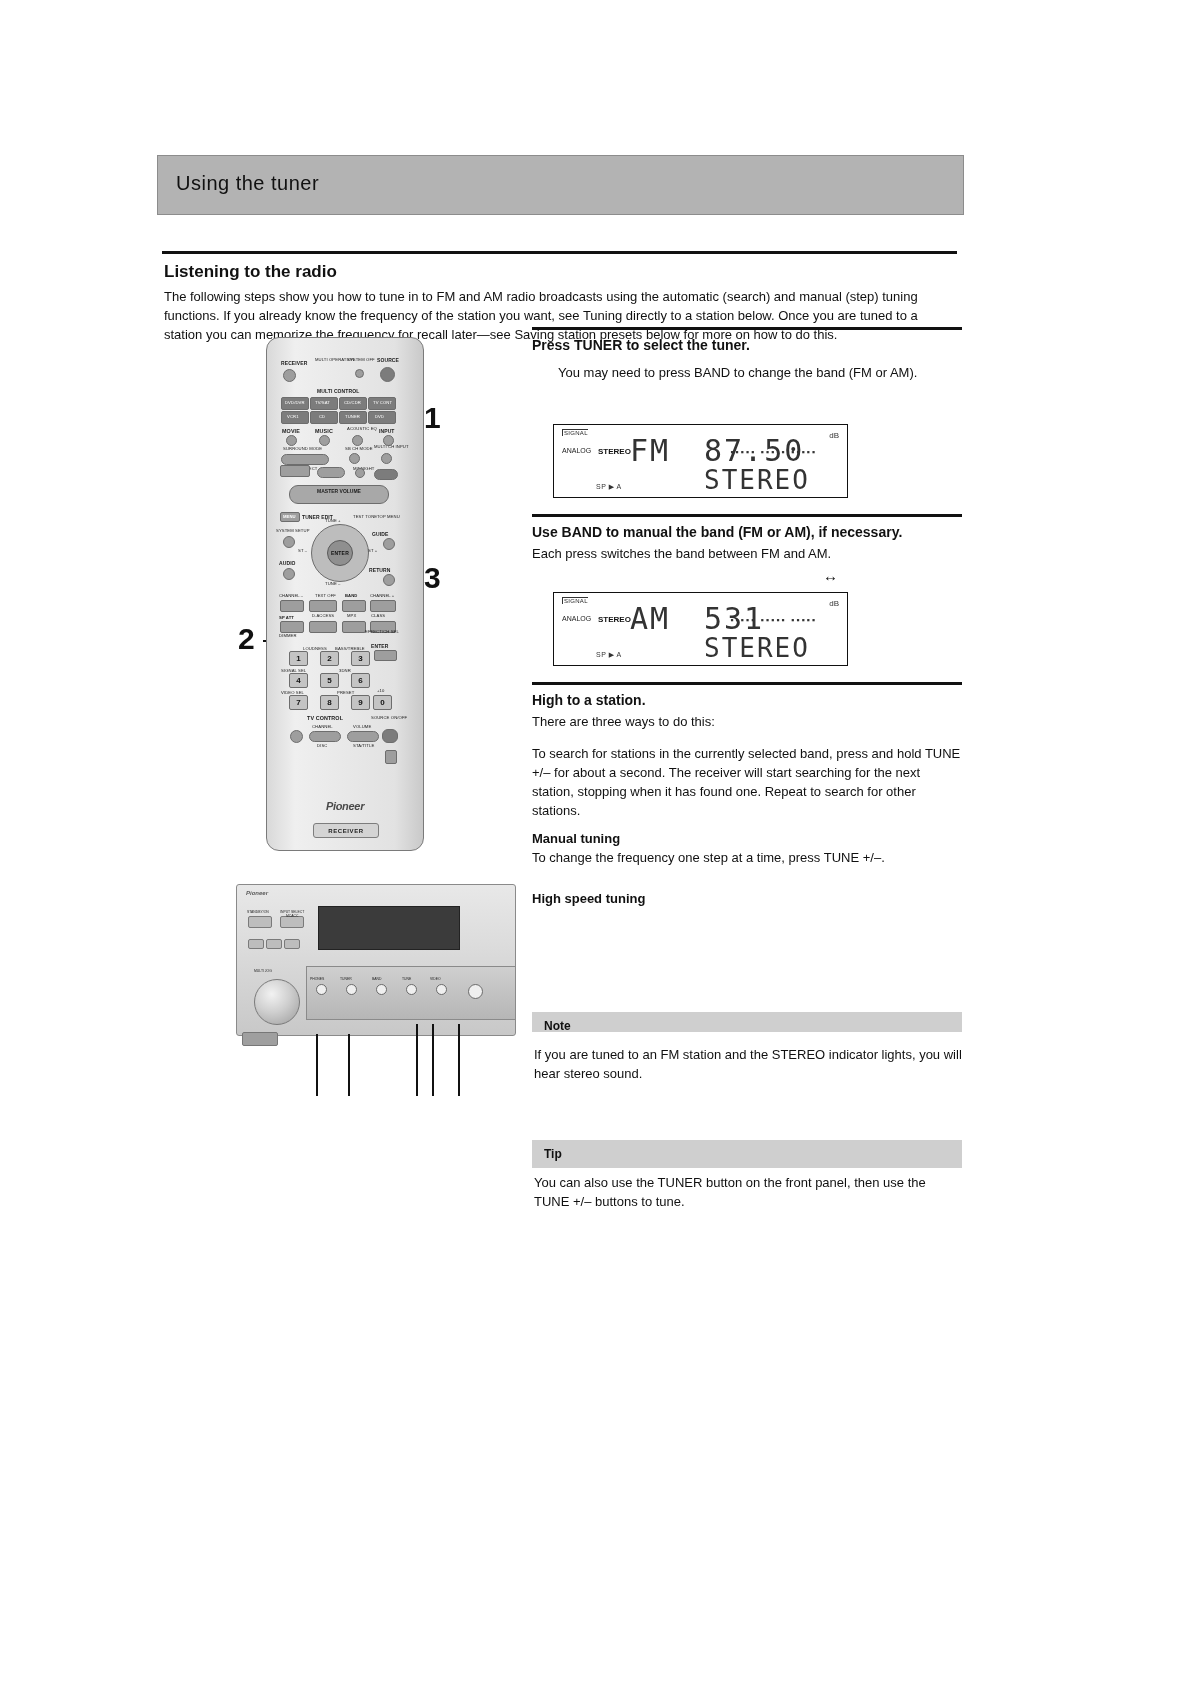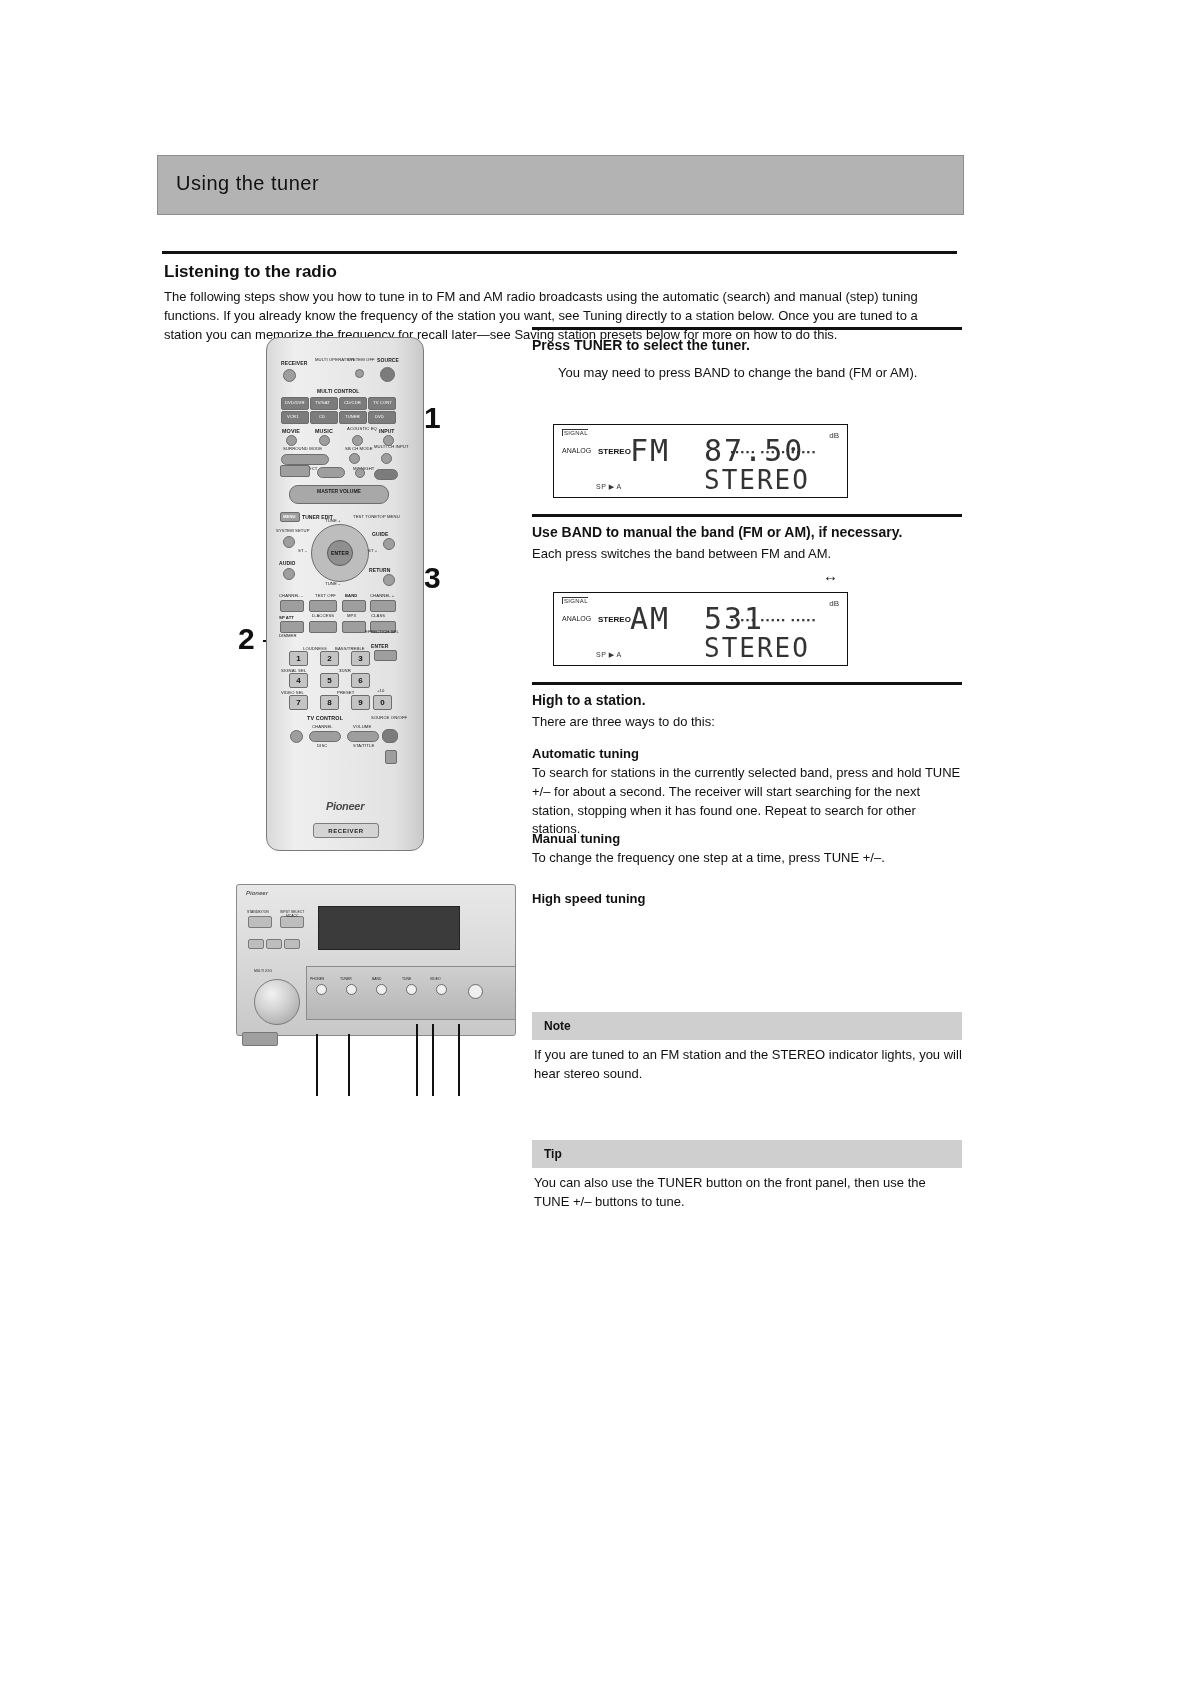--- a/index.html
+++ b/index.html
@@ -410,32 +410,31 @@
     <div class="fl-db">dB</div>
     <div class="fl-spa">SP ▶ A</div>
   </div>
 </div>
 
 <div class="abs rule-thick col-right" style="top:682px;"></div>
 <div class="abs col-right step-head" style="top:692px;">High to a station.</div>
 <div class="abs col-right body-text" style="top:713px;">There are three ways to do this:</div>
 
 <div class="abs col-right" style="top:745px;">
-  <div class="body-text"><b>Automatic tuning</b></div>
   <div class="body-text">To search for stations in the currently selected band, press and hold TUNE +/– for about a second. The receiver will start searching for the next station, stopping when it has found one. Repeat to search for other stations.</div>
 </div>
 <div class="abs col-right" style="top:830px;">
   <div class="body-text"><b>Manual tuning</b></div>
   <div class="body-text">To change the frequency one step at a time, press TUNE +/–.</div>
 </div>
 <div class="abs col-right" style="top:890px;">
   <div class="body-text"><b>High speed tuning</b></div>
 </div>
 
-<div class="note-bar" style="left:532px; top:1012px; width:430px; height:28px;">
+<div class="note-bar" style="left:532px; top:1012px; width:430px; height:20px;">
   <div class="note-bar-text"><b>Note</b></div>
 </div>
 <div class="abs body-text" style="left:534px; top:1046px; width:428px;">If you are tuned to an FM station and the STEREO indicator lights, you will hear stereo sound.</div>
 
 <div class="note-bar" style="left:532px; top:1140px; width:430px; height:28px;">
   <div class="note-bar-text"><b>Tip</b></div>
 </div>
 <div class="abs body-text" style="left:534px; top:1174px; width:428px;">You can also use the TUNER button on the front panel, then use the TUNE +/– buttons to tune.</div>
 
 <div class="callout-num" style="left:424px; top:401px;">1</div>

